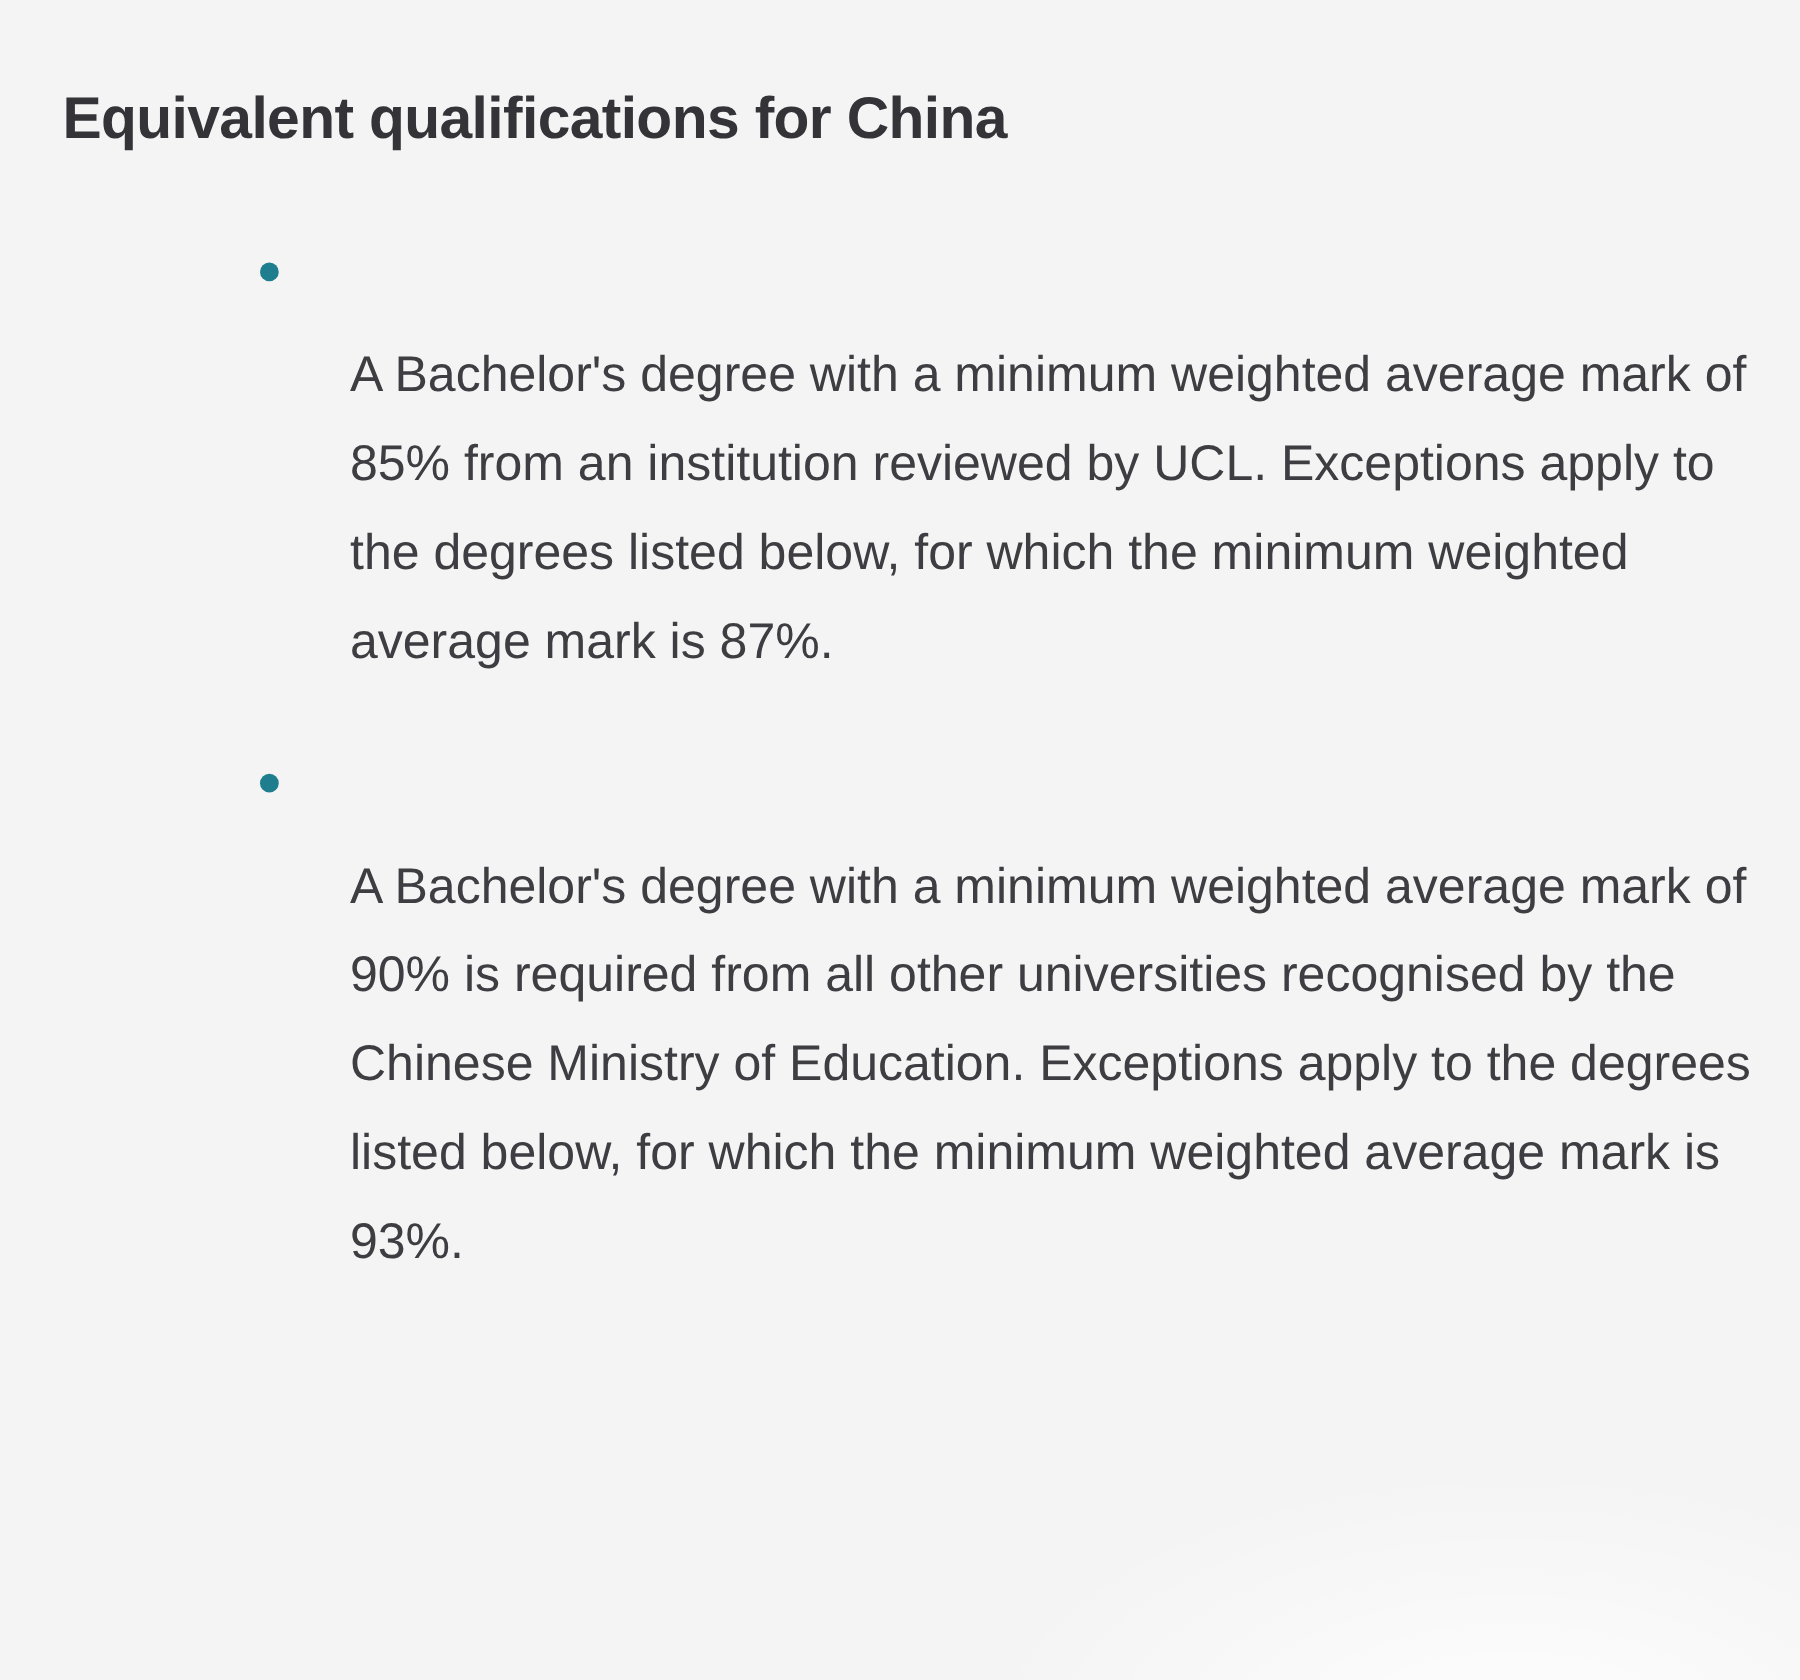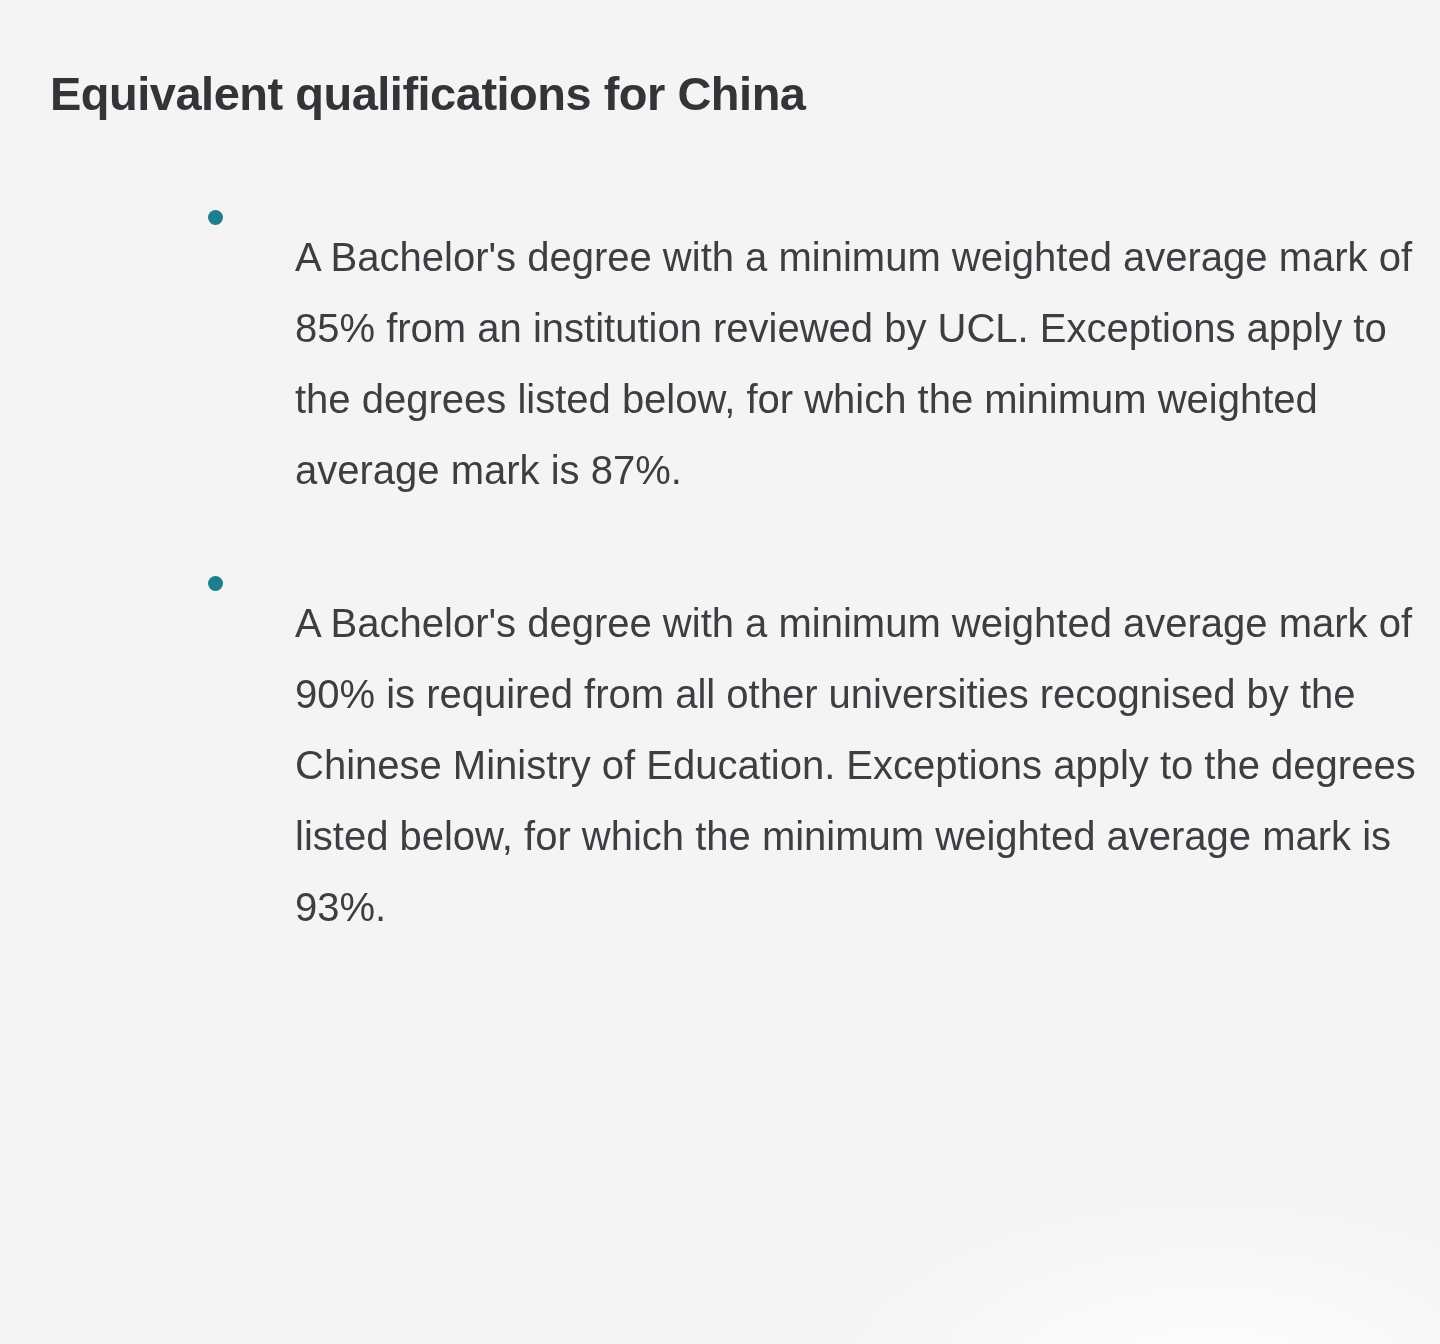--- a/index.html
+++ b/index.html
@@ -43,20 +43,21 @@
     margin-top: 60px;
   }
   ul.courses-list {
     margin-top: 20px; 
   }
   li.bullet-item {
     display: flex;
     align-items: flex-start;
     margin: 0 0 42px 158px; 
     padding: 0;
+    flex-direction: column;
   }
   .bullet-dot {
     flex: 0 0 auto;
     width: 15px;
     height: 15px;
     margin-top: 28px; 
     border-radius: 50%;
     background: var(--bullet);
   }
   .bullet-text {

